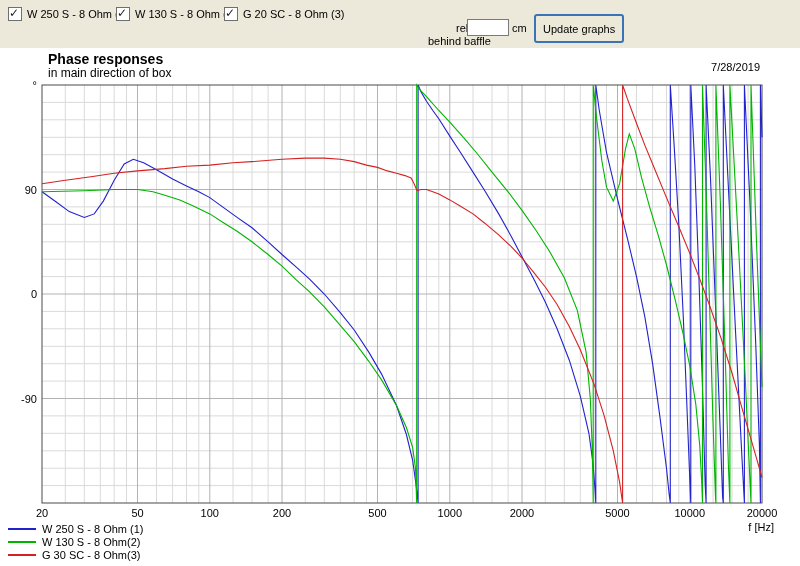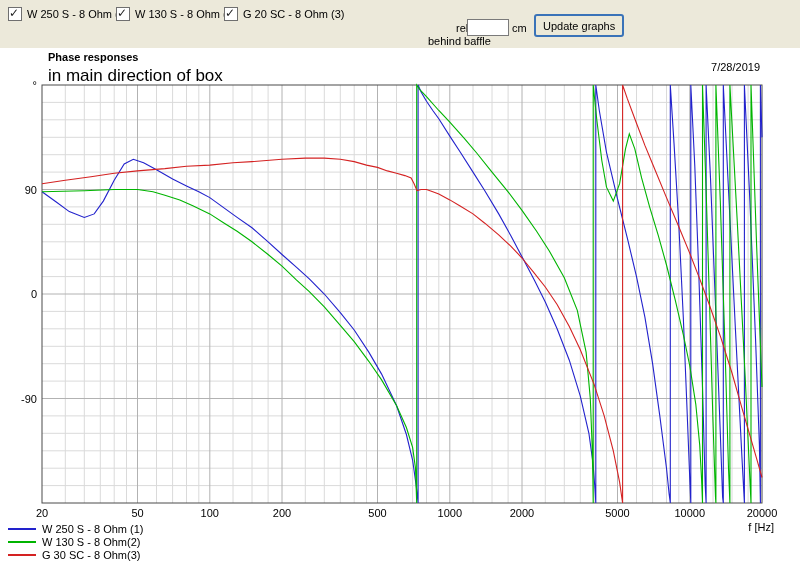--- a/index.html
+++ b/index.html
@@ -5,28 +5,28 @@
   html,body{margin:0;padding:0;width:800px;height:566px;overflow:hidden;
     font-family:"Liberation Sans","DejaVu Sans",sans-serif;background:#fff;color:#000;}
   .toolbar{position:absolute;left:0;top:0;width:800px;height:48px;background:#ece9da;
     border-bottom:1px solid #d8d4c4;font-size:11px;}
   .cbrow{position:absolute;display:flex;align-items:center;gap:5px;white-space:nowrap;cursor:default;}
   .cb{position:relative;width:12px;height:12px;background:#fff;border:1px solid #6f6f6f;flex:0 0 auto;}
   .cb.checked::after{content:"\2713";position:absolute;left:0px;top:-2px;font-size:12px;font-weight:bold;color:#1c1c1c;}
   .txt{position:absolute;white-space:nowrap;}
   .distance-input{position:absolute;width:36px;height:15px;border:1px solid #7a7a7a;background:#fff;
     font-size:11px;padding:0 2px;font-family:"Liberation Sans","DejaVu Sans",sans-serif;}
-  .update-btn{position:absolute;height:23px;padding:1px 7px;font-size:11px;
+  .update-btn{position:absolute;height:29px;padding:1px 7px;font-size:11px;
     font-family:"Liberation Sans","DejaVu Sans",sans-serif;background:#ece9d8;
     border:2px solid #3a73b8;border-radius:3px;color:#000;cursor:pointer;}
   .chart-area{position:absolute;left:0;top:48px;width:800px;height:518px;background:#fff;}
   #plot-svg{position:absolute;left:0;top:0;}
   #plot-svg text{font-family:"Liberation Sans","DejaVu Sans",sans-serif;font-size:11px;fill:#000;}
-  .chart-title{position:absolute;left:48px;top:3px;font-size:11px;font-weight:bold;z-index:2;}
-  .chart-subtitle{position:absolute;left:48px;top:18px;font-size:17px;z-index:2;}
+  .chart-title{position:absolute;left:48px;top:3px;font-size:14px;font-weight:bold;z-index:2;}
+  .chart-subtitle{position:absolute;left:48px;top:18px;font-size:12px;z-index:2;}
   .chart-date{position:absolute;right:40px;top:13px;font-size:11px;z-index:2;}
   .legend{position:absolute;left:8px;top:474px;z-index:2;font-size:11px;}
   .legend-item{display:flex;align-items:center;gap:6px;height:13px;}
   .swatch{display:inline-block;width:28px;height:2px;flex:0 0 auto;}
 </style>
 </head>
 <body>
 
 <div class="toolbar">
   <label class="cbrow" style="left:8px;top:7px;">

